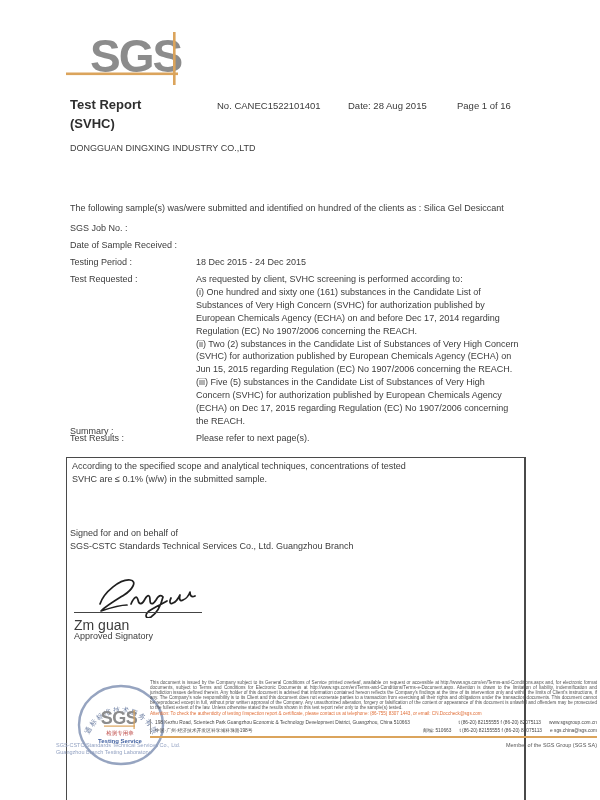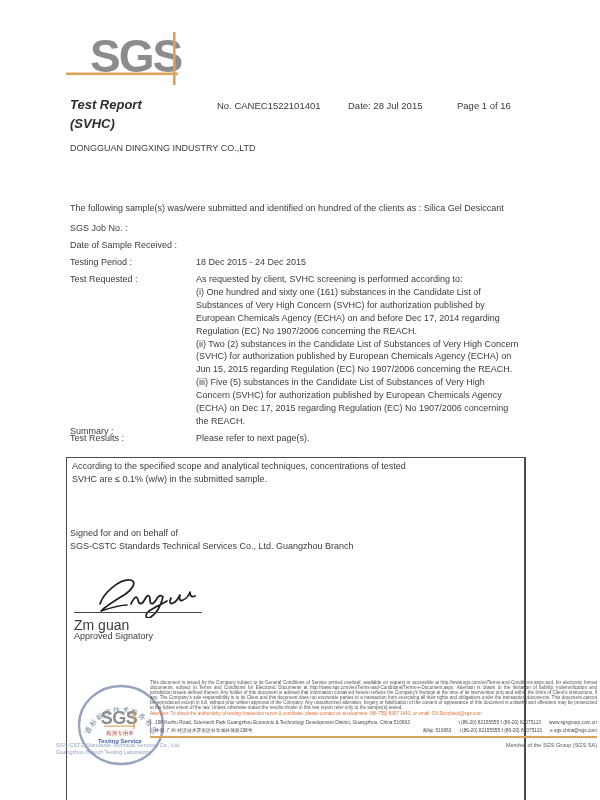--- a/index.html
+++ b/index.html
@@ -1,20 +1,20 @@
 <!DOCTYPE html>
 <html><head>
 <meta charset="utf-8">
 <style>
   html,body{margin:0;padding:0;background:#e9e9e9;}
   .page{position:relative;width:600px;height:800px;background:#ffffff;overflow:hidden;
         font-family:"Liberation Sans",sans-serif;color:#3a3a3a;}
   .abs{position:absolute;}
   
-  .title{font-size:13px;font-weight:bold;color:#2e2e2e;line-height:19px;font-style:italic;}
+  .title{font-size:13px;font-weight:bold;color:#2e2e2e;line-height:19px;}
   .meta{font-size:9.5px;color:#3a3a3a;}
   
   .client{font-size:9px;line-height:13.5px;color:#3c3c3c;}
   
   .sample-line{font-size:9px;color:#3c3c3c;}
   .info{position:absolute;left:70px;top:222px;width:472px;}
   .row{display:flex;margin-bottom:4px;}
   .row .lbl{width:126px;flex:0 0 126px;font-size:9px;line-height:13px;color:#3c3c3c;}
   .row .val{flex:1;font-size:9px;line-height:13px;color:#3c3c3c;white-space:pre-line;}
   .row.multi .val{line-height:12.9px;}
@@ -53,21 +53,21 @@
       <rect x="0" y="46.5" width="112" height="2.6" fill="#dba45c"></rect>
       <rect x="107" y="6" width="2.6" height="53" fill="#dba45c"></rect>
     </svg>
   </div>
 
   <div class="abs title" style="left:70px;top:95px;">
     <div>Test Report</div>
     <div>(SVHC)</div>
   </div>
   <div class="abs meta" style="left:217px;top:100px;">No. CANEC1522101401</div>
-  <div class="abs meta" style="left:348px;top:100px;">Date: 28 Jul 2015</div>
+  <div class="abs meta" style="left:348px;top:100px;">Date: 28 Aug 2015</div>
   <div class="abs meta" style="left:457px;top:100px;">Page 1 of 16</div>
 
   <div class="abs client" style="left:70px;top:142px;">
     <div>DONGGUAN DINGXING INDUSTRY CO.,LTD</div>
   </div>
 
   <div class="abs sample-line" style="left:70px;top:203px;">The following sample(s) was/were submitted and identified on hundred of the clients as : Silica Gel Desiccant</div>
 
   <div class="info">
     <div class="row">

